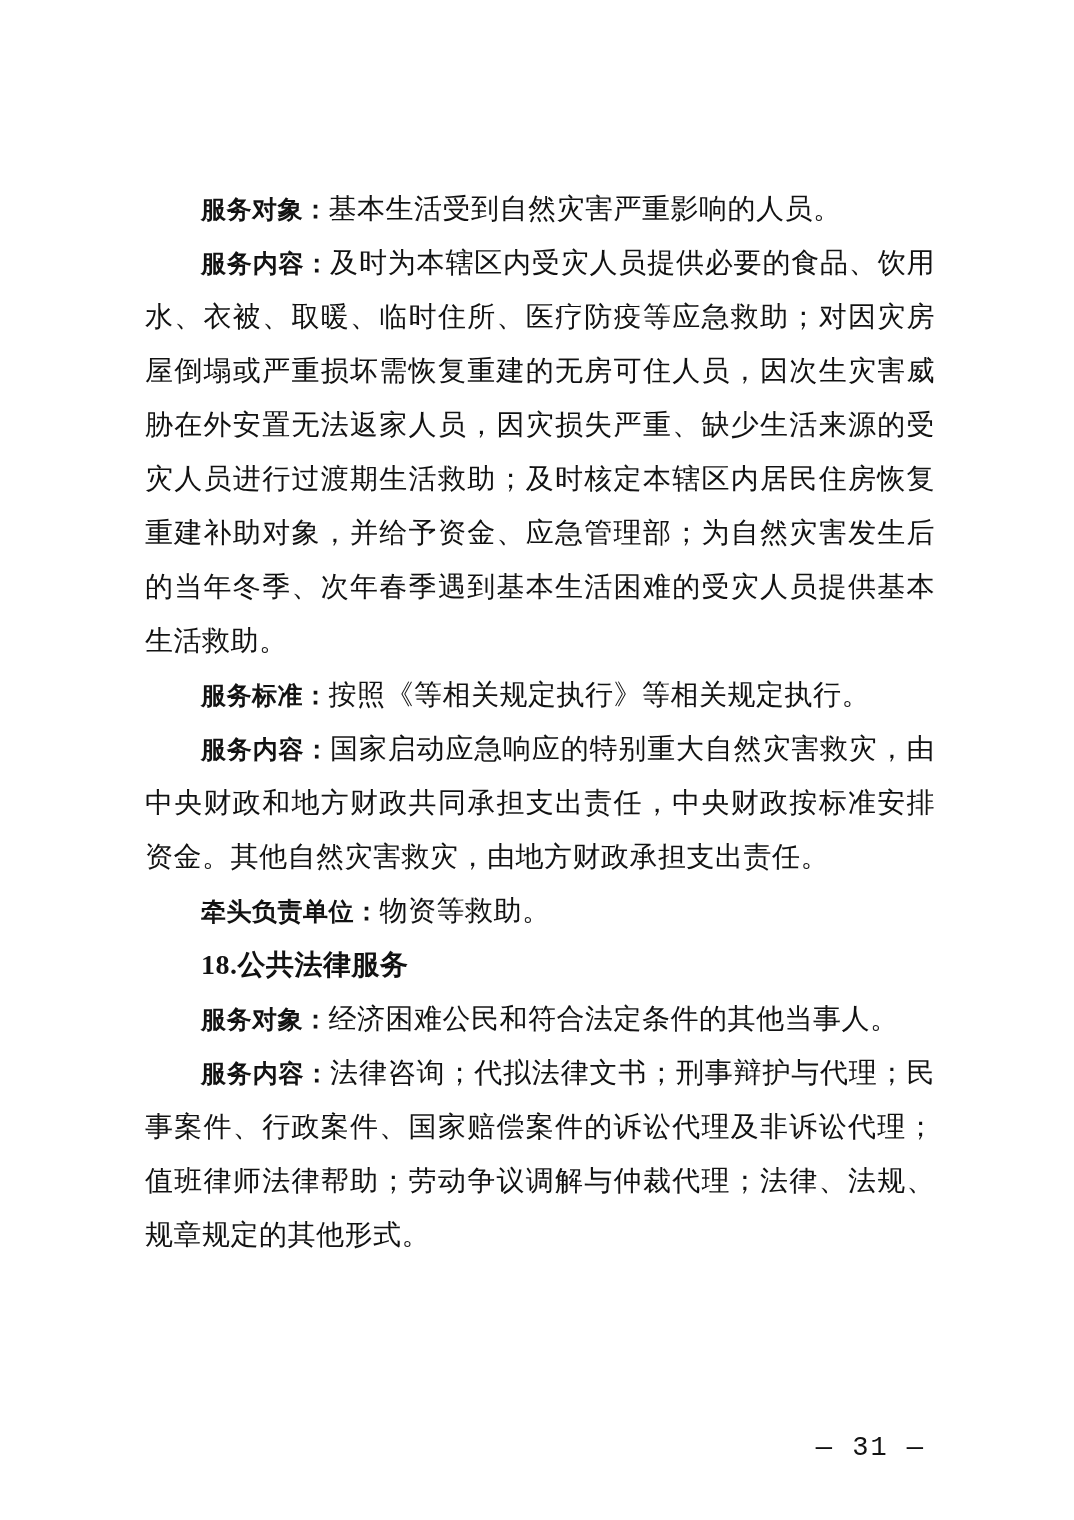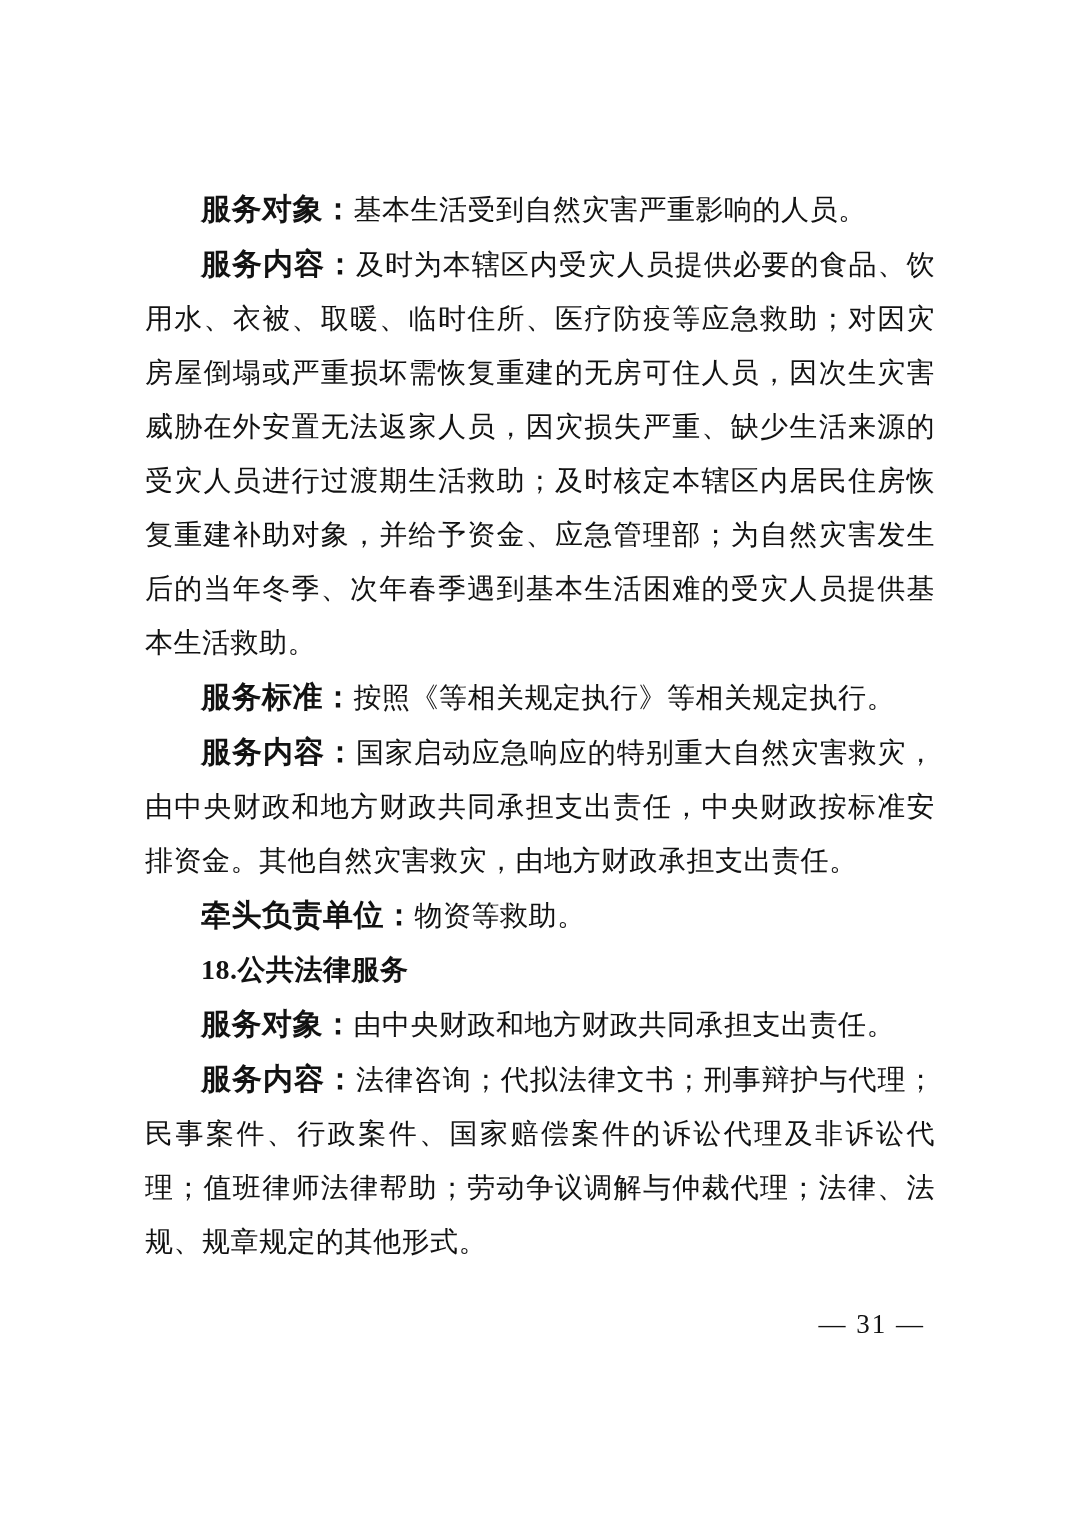--- a/index.html
+++ b/index.html
@@ -26,45 +26,45 @@
     text-align: justify;
   }
   p.para {
     text-indent: 2em;
     margin: 0;
     font-weight: normal;
   }
   .label {
     font-weight: bold;
     font-family: "Liberation Sans", "DejaVu Sans", sans-serif;
-    font-size: 30px;
+    font-size: 25px;
   }
   .h-kaiti {
     text-indent: 2em;
     font-size: 28px;
     font-weight: 600;
     line-height: 54px;
     font-family: "Liberation Serif", "DejaVu Serif", serif;
   }
   .h-hei {
     text-indent: 1.6em;
     font-size: 29px;
     font-weight: bold;
     line-height: 54px;
     font-family: "Liberation Sans", "DejaVu Sans", sans-serif;
   }
   .page-footer {
     position: absolute;
-    top: 1304px;
+    top: 1428px;
     right: 149px;
     font-size: 27px;
     line-height: 40px;
     letter-spacing: 2px;
     color: #121212;
-    font-family: Liberation Serif, serif;
+    font-family: Liberation Mono, monospace;
   }
 </style>
 </head>
 <body>
 
 <div class="page">
   <main class="content">
 
     <p class="para"><span class="label">服务对象：</span><span>基本生活受到自然灾害严重影响的人员。</span></p>
 
@@ -72,21 +72,21 @@
 
     <p class="para"><span class="label">服务标准：</span><span>按照《等相关规定执行》等相关规定执行。</span></p>
 
     <p class="para"><span class="label">服务内容：</span><span>国家启动应急响应的特别重大自然灾害救灾，由中央财政和地方财政共同承担支出责任，中央财政按标准安排资金。其他自然灾害救灾，由地方财政承担支出责任。</span></p>
 
     <p class="para"><span class="label">牵头负责单位：</span><span>物资等救助。</span></p>
 
     <h3 class="h-kaiti">18.公共法律服务</h3>
 
 
-    <p class="para"><span class="label">服务对象：</span><span>由中央财政和地方财政共同承担支出责任。</span></p>
+    <p class="para"><span class="label">服务对象：</span><span>经济困难公民和符合法定条件的其他当事人。</span></p>
 
     <p class="para"><span class="label">服务内容：</span><span>法律咨询；代拟法律文书；刑事辩护与代理；民事案件、行政案件、国家赔偿案件的诉讼代理及非诉讼代理；值班律师法律帮助；劳动争议调解与仲裁代理；法律、法规、规章规定的其他形式。</span></p>
 
 
   </main>
 
   <footer class="page-footer">
     <span>— 31 —</span>
   </footer>
 </div>

